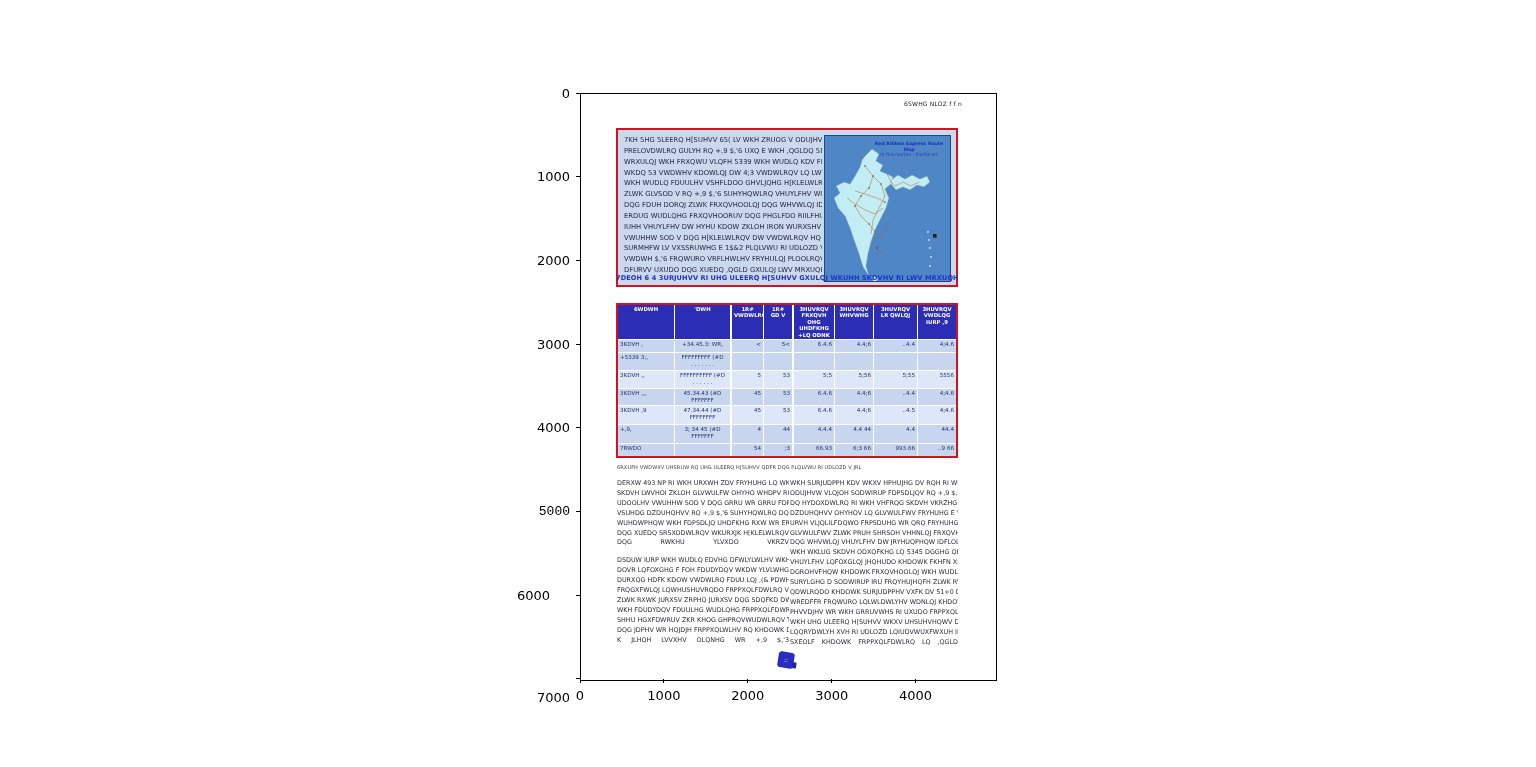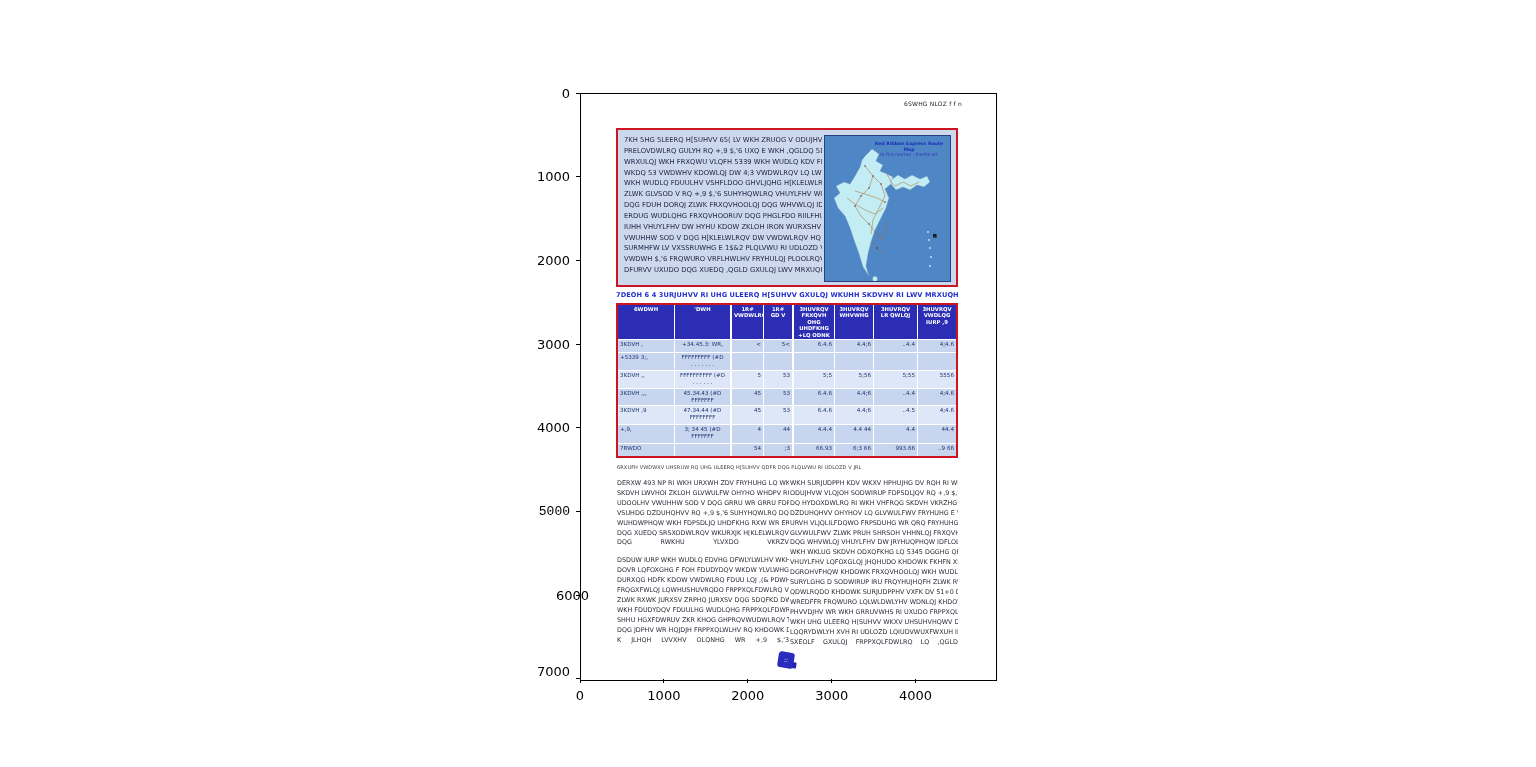--- a/index.html
+++ b/index.html
@@ -17,21 +17,21 @@
   
   #header-note{left:800px;top:100px;width:162px;text-align:right;font-size:6px;color:#222;letter-spacing:0.2px;}
   #intro-box{left:616px;top:128px;width:342px;height:159px;border:2px solid #cc1520;background:#ccd9ec;box-sizing:border-box;}
   #intro-text{left:6px;top:5px;width:200px;}
   #intro-text .line{font-size:6.8px;line-height:10.85px;color:#232347;white-space:nowrap;overflow:hidden;
     text-align:justify;text-align-last:justify;width:198px;font-weight:500;}
   #map-box{right:5px;top:5px;width:127px;height:147px;background:#4f86c6;border:1px solid #27417e;box-sizing:border-box;}
   #map-title{position:absolute;right:3px;top:5px;width:76px;text-align:center;}
   #map-title .mt1{font-size:4.6px;line-height:5.6px;color:#1b2fb8;font-weight:bold;}
   #map-title .mt2{font-size:4.4px;line-height:5.4px;color:#343bb0;}
-  #table-caption{left:616px;top:291px;font-size:6.6px;font-weight:bold;color:#2230cc;letter-spacing:0.1px;}
+  #table-caption{left:616px;top:274px;font-size:6.6px;font-weight:bold;color:#2230cc;letter-spacing:0.1px;}
   #rre-table{left:616px;top:303px;width:342px;border:2px solid #cc1520;background:#c7d5ef;box-sizing:border-box;}
   .trow{display:flex;width:100%;box-sizing:border-box;}
   .tcell{box-sizing:border-box;overflow:hidden;padding:1px 2px;}
   .thead-row{background:#2b2db5;}
   .thead-row .tcell{color:#ffffff;font-weight:bold;font-size:5.3px;line-height:6.4px;text-align:center;}
   .tbody-row .tcell{color:#20356f;font-size:5.6px;line-height:6.8px;}
   .bgA{background:#c7d5ef;}
   .bgB{background:#dde7f7;}
   #table-footnote{left:617px;top:464px;width:300px;font-size:5px;color:#3a3a3a;letter-spacing:0.1px;}
   .text-col .line{font-size:6.4px;line-height:9.9px;color:#2b2b38;white-space:nowrap;overflow:hidden;
@@ -55,23 +55,23 @@
     <div class="abs ytick-label" style="left: 498px; top: 169.21px;">1000</div>
     <div class="abs ytick-mark" style="left: 576px; top: 259.92px;"></div>
     <div class="abs ytick-label" style="left: 498px; top: 252.92px;">2000</div>
     <div class="abs ytick-mark" style="left: 576px; top: 343.63px;"></div>
     <div class="abs ytick-label" style="left: 498px; top: 336.63px;">3000</div>
     <div class="abs ytick-mark" style="left: 576px; top: 427.34px;"></div>
     <div class="abs ytick-label" style="left: 498px; top: 420.34px;">4000</div>
     <div class="abs ytick-mark" style="left: 576px; top: 511.05px;"></div>
     <div class="abs ytick-label" style="left: 498px; top: 504.05px; font-family: Liberation Mono, monospace;">5000</div>
     <div class="abs ytick-mark" style="left: 576px; top: 594.76px;"></div>
-    <div class="abs ytick-label" style="left: 517px; top: 587.76px;">6000</div>
+    <div class="abs ytick-label" style="left: 478px; top: 587.76px;">6000</div>
     <div class="abs ytick-mark" style="left: 576px; top: 678.47px;"></div>
-    <div class="abs ytick-label" style="left: 498px; top: 664px; text-align: right;">7000</div>
+    <div class="abs ytick-label" style="left: 498px; top: 690px; text-align: right;">7000</div>
   </div>
 <div id="x-axis">
     <div class="abs xtick-mark" style="left: 579.5px; top: 679px;"></div>
     <div class="abs xtick-label" style="left: 548px; top: 688px;">0</div>
     <div class="abs xtick-mark" style="left: 663.4px; top: 679px;"></div>
     <div class="abs xtick-label" style="left: 631.9px; top: 688px;">1000</div>
     <div class="abs xtick-mark" style="left: 747.3px; top: 679px;"></div>
     <div class="abs xtick-label" style="left: 715.8px; top: 688px;">2000</div>
     <div class="abs xtick-mark" style="left: 831.2px; top: 679px;"></div>
     <div class="abs xtick-label" style="left: 799.7px; top: 688px;">3000</div>
@@ -407,16 +407,16 @@
     <div class="line">DQG WHVWLQJ VHUYLFHV DW JRYHUQPHQW IDFLOLWLHV</div>
     <div class="line">WKH WKLUG SKDVH ODXQFKHG LQ 5345 DGGHG QHZ</div>
     <div class="line">VHUYLFHV LQFOXGLQJ JHQHUDO KHDOWK FKHFN XSV DQG</div>
     <div class="line">DGROHVFHQW KHDOWK FRXQVHOOLQJ WKH WUDLQ DOVR</div>
     <div class="line">SURYLGHG D SODWIRUP IRU FRQYHUJHQFH ZLWK RWKHU</div>
     <div class="line">QDWLRQDO KHDOWK SURJUDPPHV VXFK DV 51+0 DQG</div>
     <div class="line">WREDFFR FRQWURO LQLWLDWLYHV WDNLQJ KHDOWK</div>
     <div class="line">PHVVDJHV WR WKH GRRUVWHS RI UXUDO FRPPXQLWLHV</div>
     <div class="line">WKH UHG ULEERQ H[SUHVV WKXV UHSUHVHQWV DQ</div>
     <div class="line">LQQRYDWLYH XVH RI UDLOZD LQIUDVWUXFWXUH IRU</div>
-    <div class="line">SXEOLF GXULQJ FRPPXQLFDWLRQ LQ ,QGLD</div>
+    <div class="line">SXEOLF KHDOWK FRPPXQLFDWLRQ LQ ,QGLD</div>
   </div>
 
 <div class="abs" id="page-badge">::</div>
 
 </body></html>

